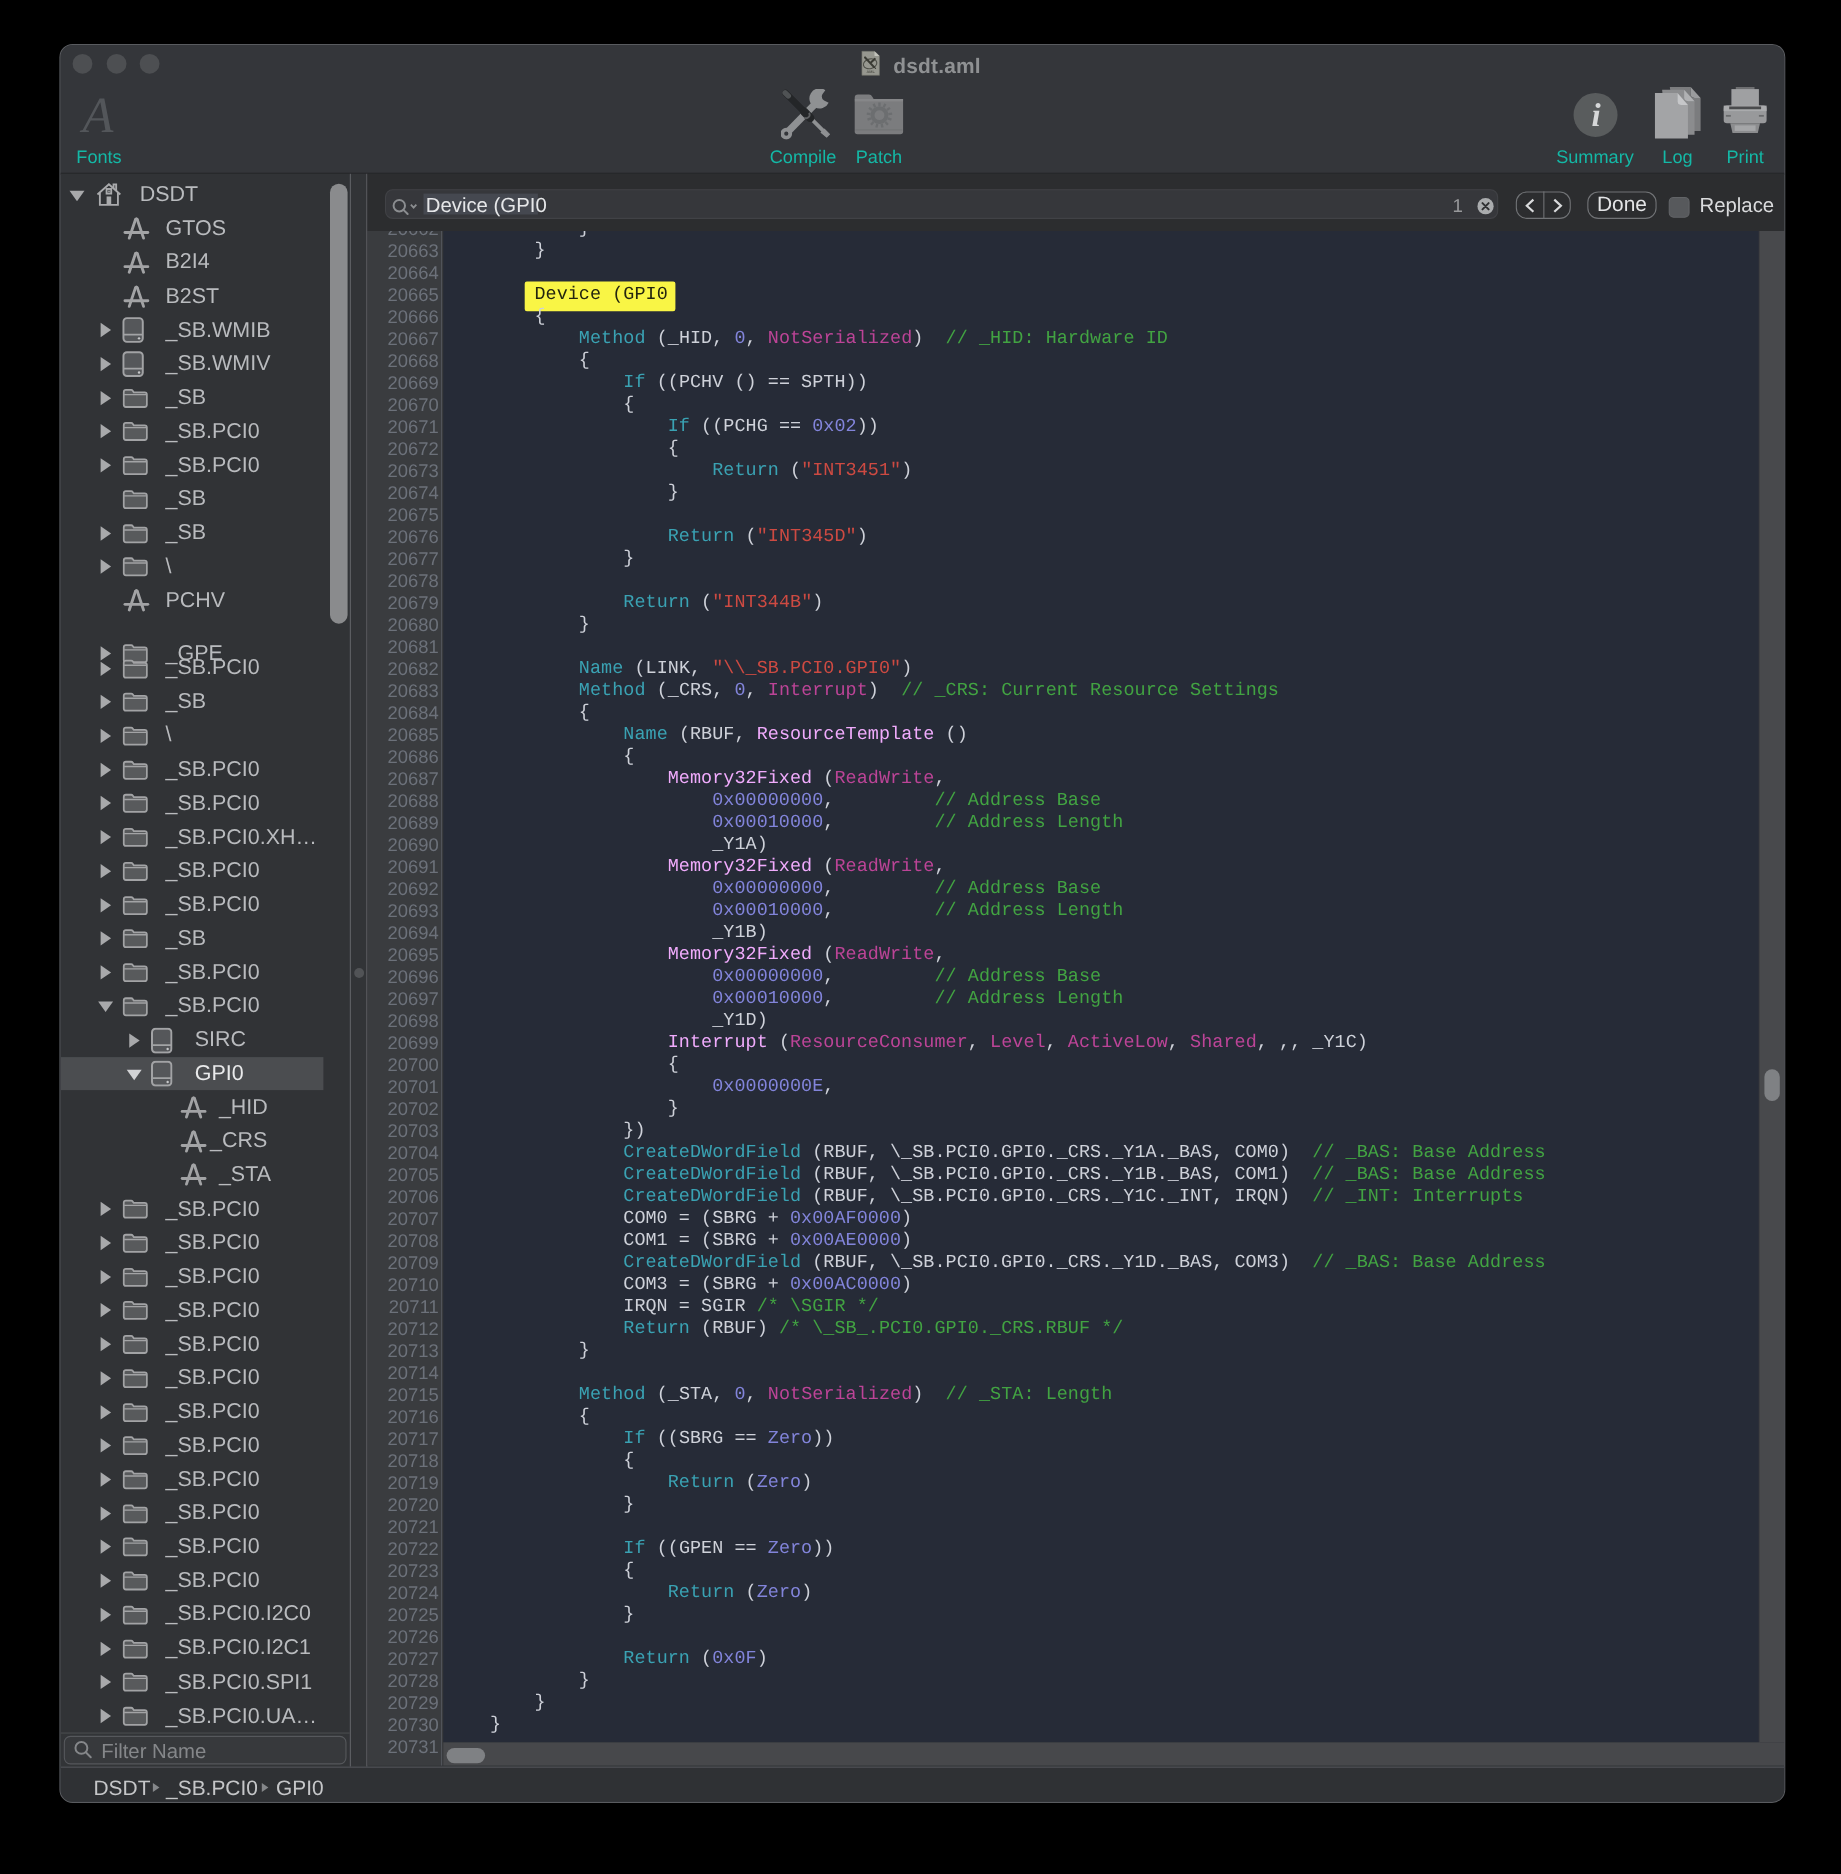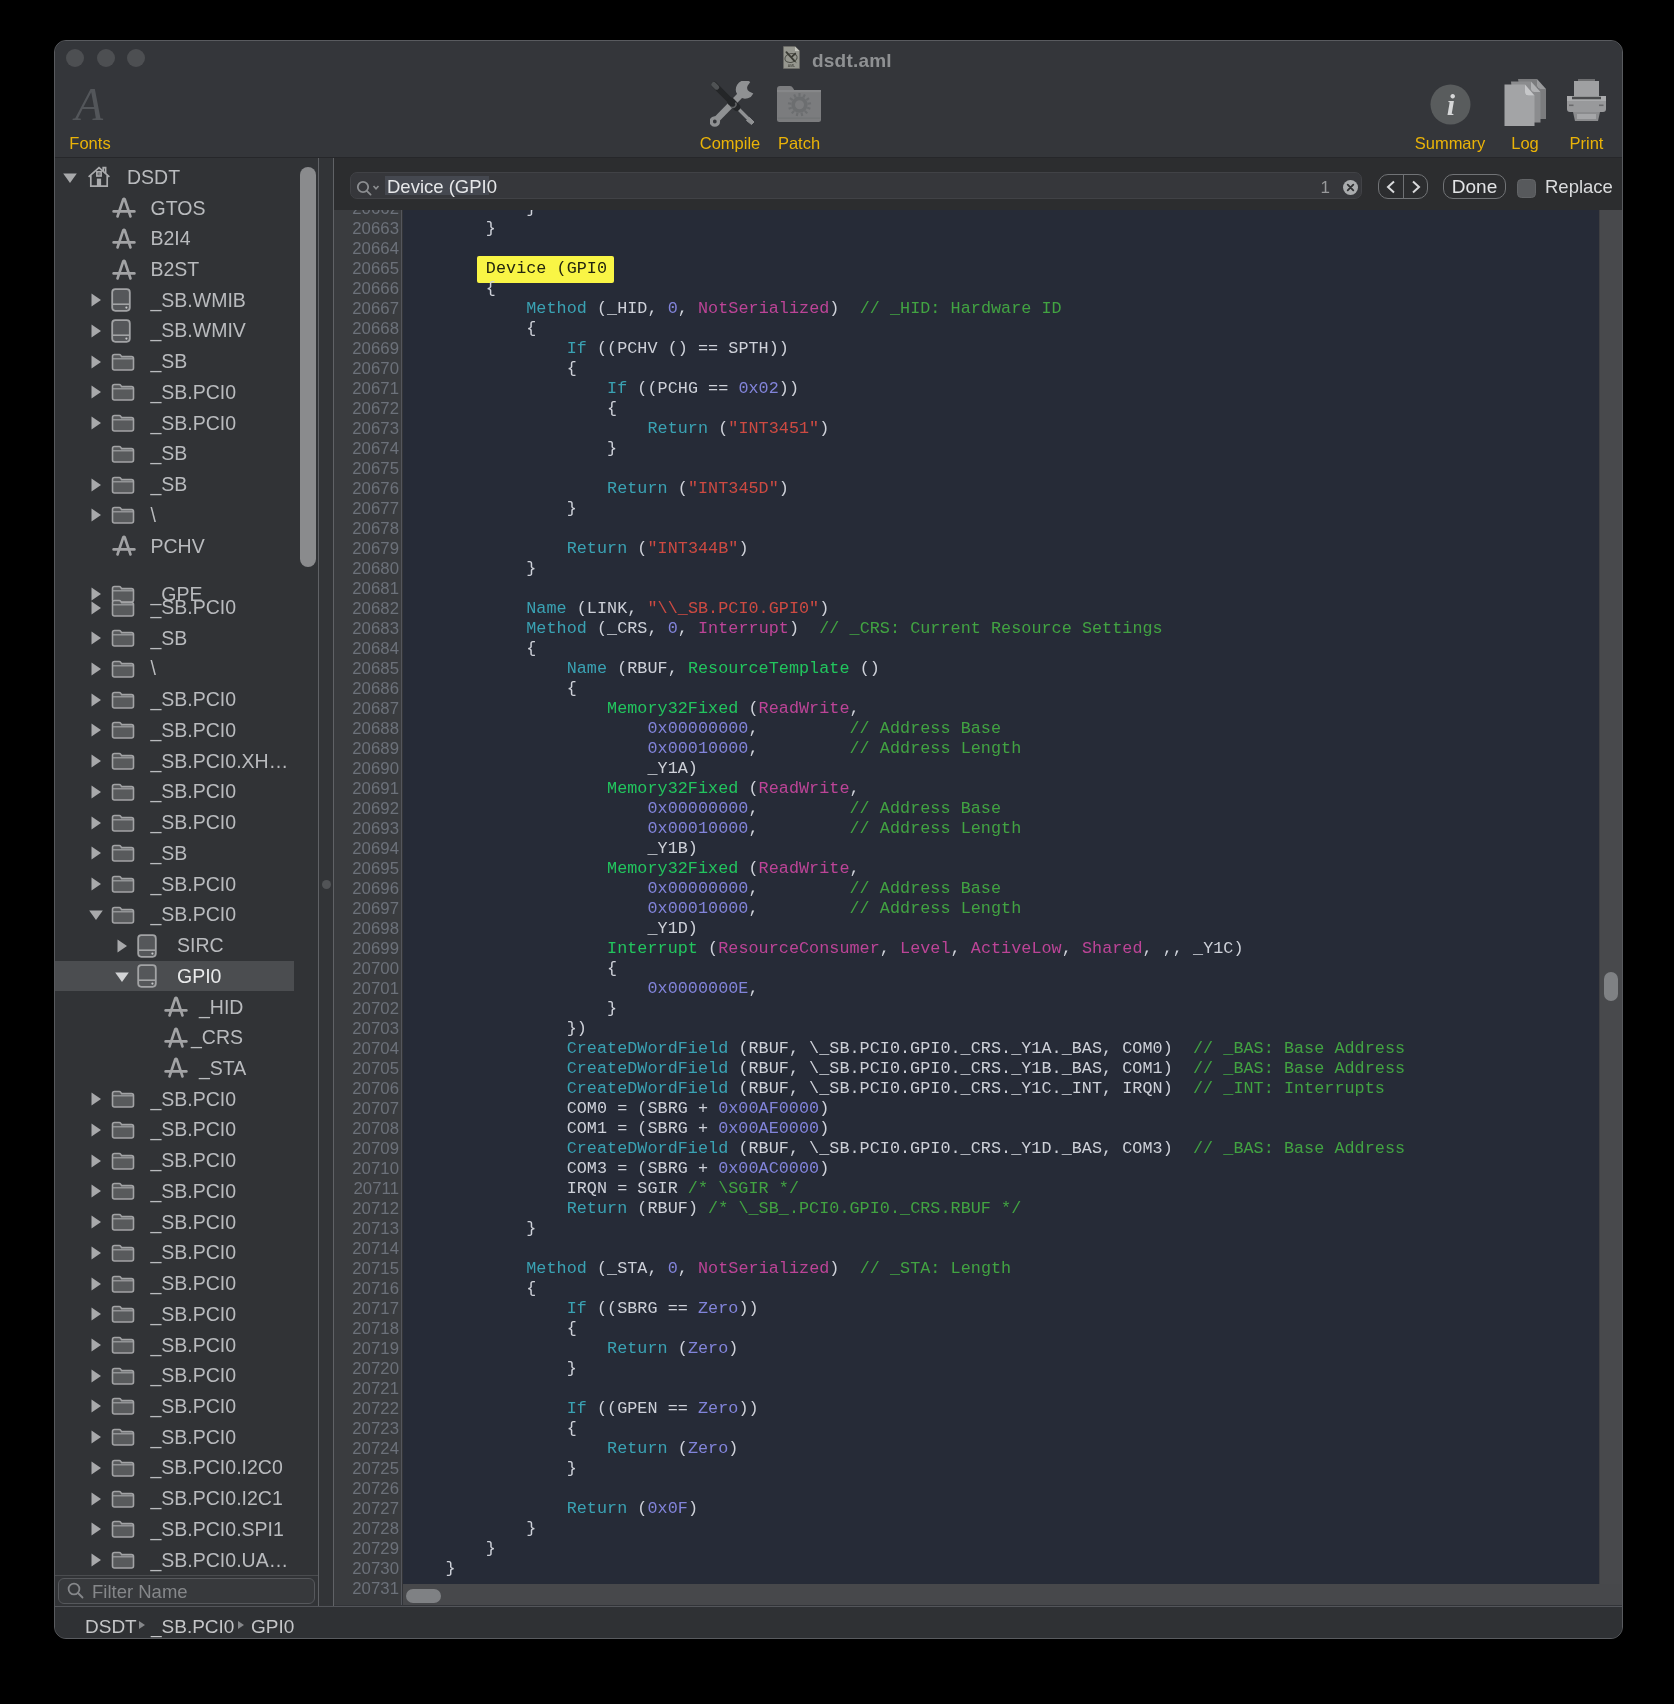--- a/index.html
+++ b/index.html
@@ -3,21 +3,21 @@
 *{margin:0;padding:0;box-sizing:border-box}
 body{width:1674px;height:1704px;background:#000;position:relative;overflow:hidden;
   font-family:"Liberation Sans",sans-serif;}
 .abs{position:absolute}
 #win{left:54px;top:40px;width:1569px;height:1599px;background:#323438;border-radius:12px;
   border:1px solid #595b5f;overflow:hidden}
 
 #toolbar{left:0;top:0;width:1569px;height:117px;background:#34363a}
 .tl{width:18px;height:18px;border-radius:50%;background:#4d4f52;top:8px}
 #title{top:9px;left:757px;width:350px;color:#8f9193;font-size:19px;font-weight:700;letter-spacing:0.2px}
-.tlabel{font-size:16.5px;color:#eab308;text-align:center}
+.tlabel{font-size:16.5px;color:#14b8a6;text-align:center}
 #sidebar{left:0;top:117px;width:263px;height:1417px;background:#313336;overflow:hidden}
 .trow{position:absolute;left:0;width:263px;height:31px}
 #selrow{left:0;width:239px;height:30px;background:#4b4d50}
 .tlab{position:absolute;font-size:19.5px;color:#b9bbbe;white-space:nowrap}
 .sel .tlab{color:#e9eaeb}
 #fbar{left:0;top:1534px;width:263px;height:33px;background:#323437;border-top:1px solid #4a4c4f}
 #ffield{left:3px;top:1537px;width:257px;height:26px;border:1.5px solid #56585c;border-radius:6px;background:#37393c}
 #ftext{left:37px;top:1540px;font-size:18.5px;color:#85878a}
 #statusbar{left:0;top:1565px;width:1569px;height:34px;background:#2f3134;border-top:1.5px solid #53555a}
 .sbt{top:1574.5px;font-size:19px;color:#c5c6c8;position:absolute;white-space:nowrap}
@@ -37,21 +37,21 @@
 #cbox{left:1462px;top:138px;width:19px;height:19px;background:#57595c;border-radius:4.5px;border:1px solid #626467}
 #replab{left:1490px;top:134.5px;font-size:18.5px;color:#dadbdd}
 #gutter{left:279px;top:169px;width:68px;height:1395px;background:#3a3c3f;overflow:hidden;
   border-right:1px solid #54565c}
 #gutter pre{position:absolute;top:-11.3px;right:2px;font-family:Liberation Sans, sans-serif;
   font-size:16.75px;line-height:20px;letter-spacing:0.05px;color:#6c717a;text-align:right}
 #codebox{left:348px;top:169px;width:1196px;height:1374px;background:#262b37;overflow:hidden}
 #codebox pre{position:absolute;top:-11.3px;left:2px;font-family:"Liberation Mono",monospace;
   font-size:16.75px;line-height:20px;letter-spacing:0.05px;color:#ced1d9}
 #hlrect{width:137px;height:27px;background:#f9f545;border-radius:2px}
-.t{color:#3aa2b3}.o{color:#22c55e}.m{color:#bc4497}.p{color:#8284da}.r{color:#cd4a42}.g{color:#42a342}
+.t{color:#3aa2b3}.o{color:#f0abfc}.m{color:#bc4497}.p{color:#8284da}.r{color:#cd4a42}.g{color:#42a342}
 .k{color:#23250f;position:relative}
 #vscroll{left:1544px;top:169px;width:24px;height:1374px;background:#48494c;border-left:1px solid #3e3f42}
 #vthumb{left:1549px;top:931px;width:14px;height:29px;background:#7f8184;border-radius:7px}
 #hscroll{left:348px;top:1543px;width:1220px;height:21px;background:#47484b}
 #hthumb{left:351px;top:1548px;width:35px;height:14px;background:#7f8184;border-radius:7px}
 .icsvg{position:absolute}
 </style></head>
 <body>
 
 <svg width="0" height="0" style="position:absolute">

